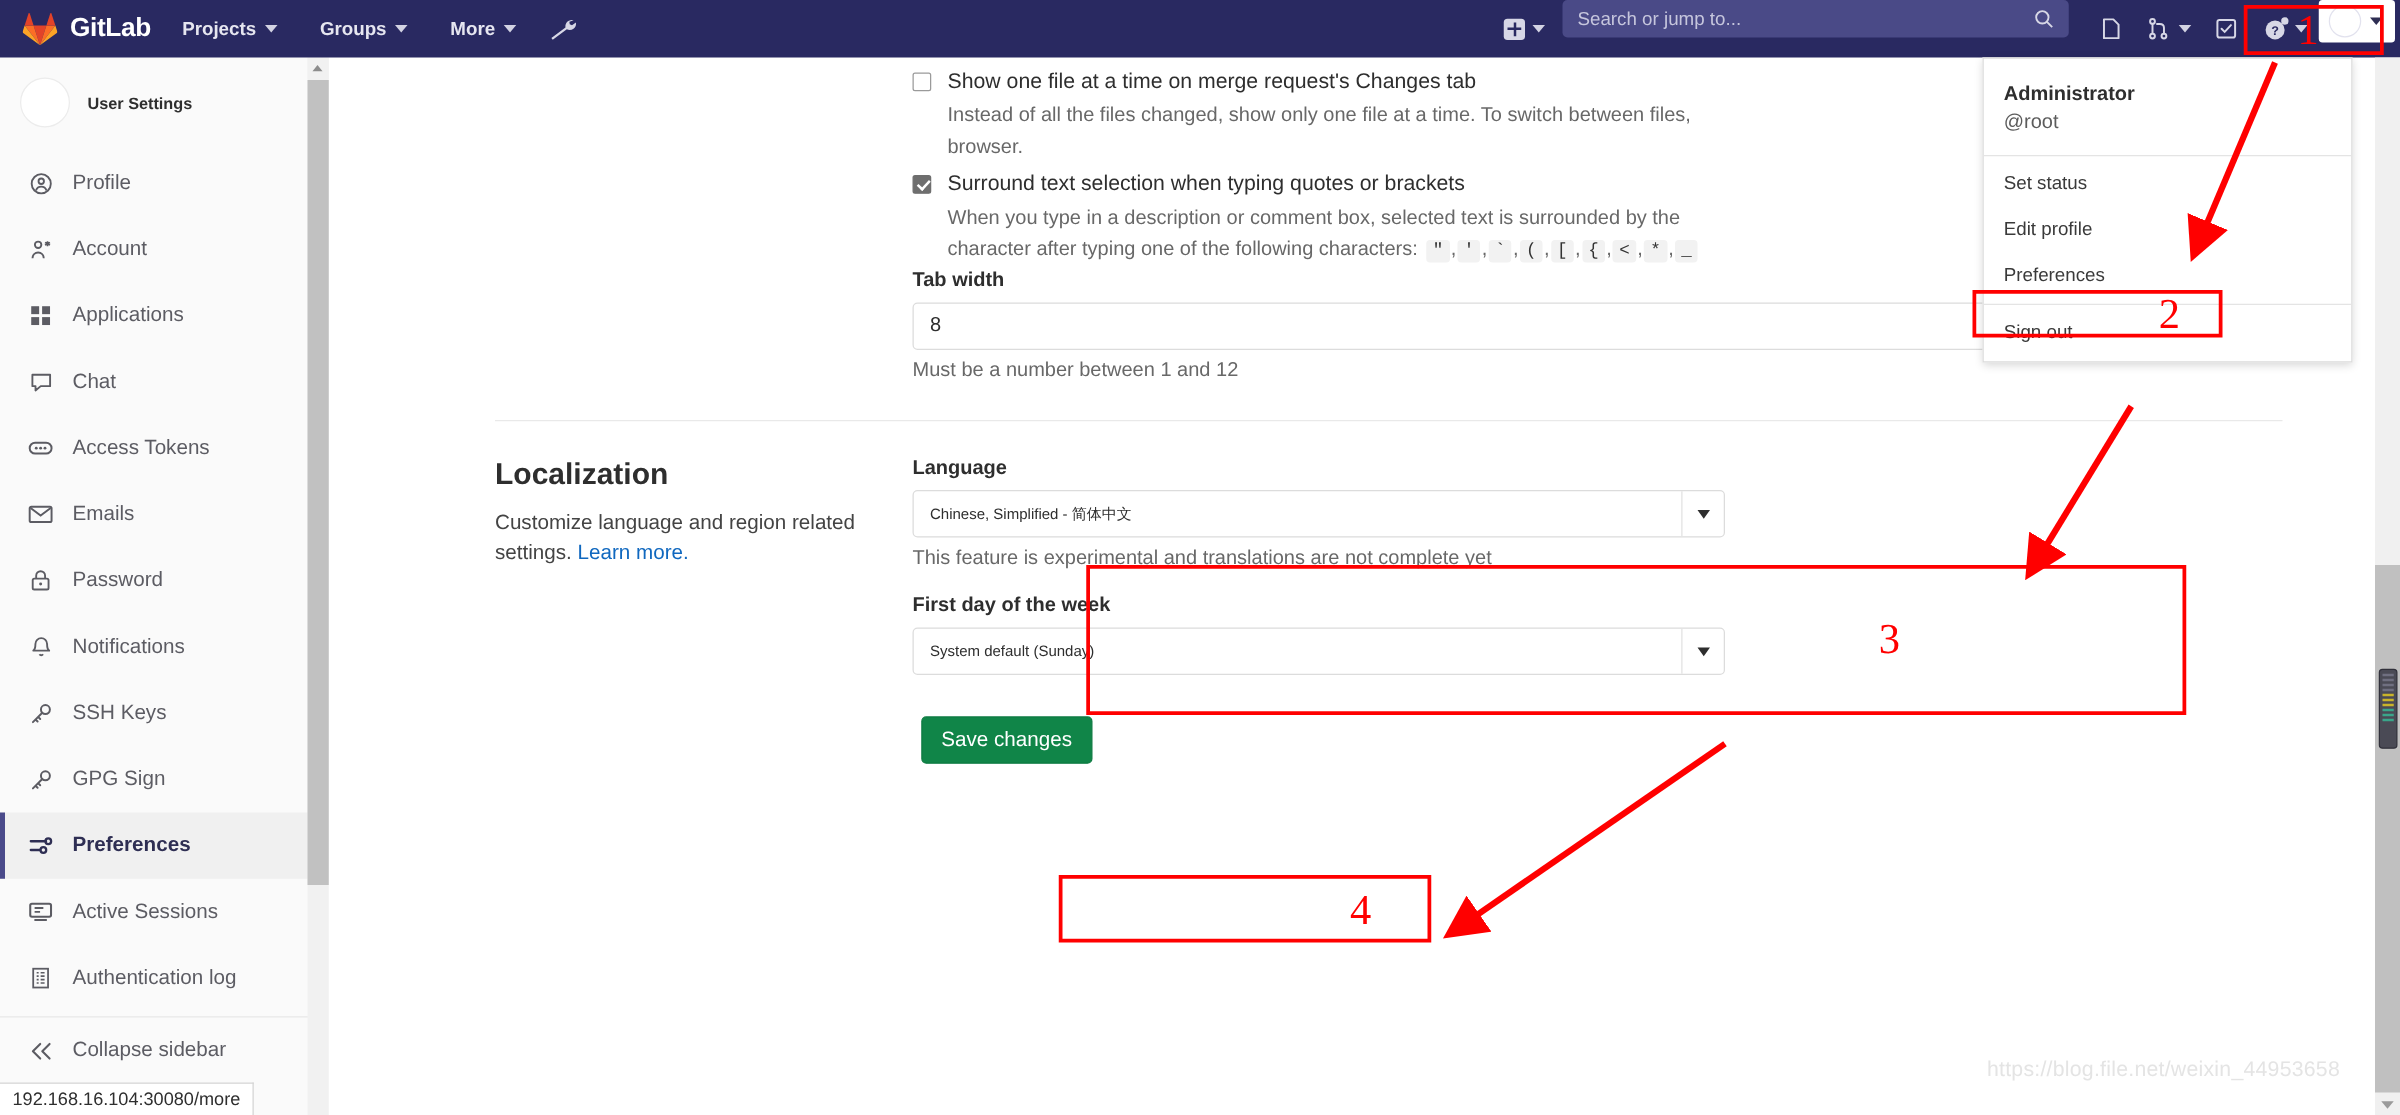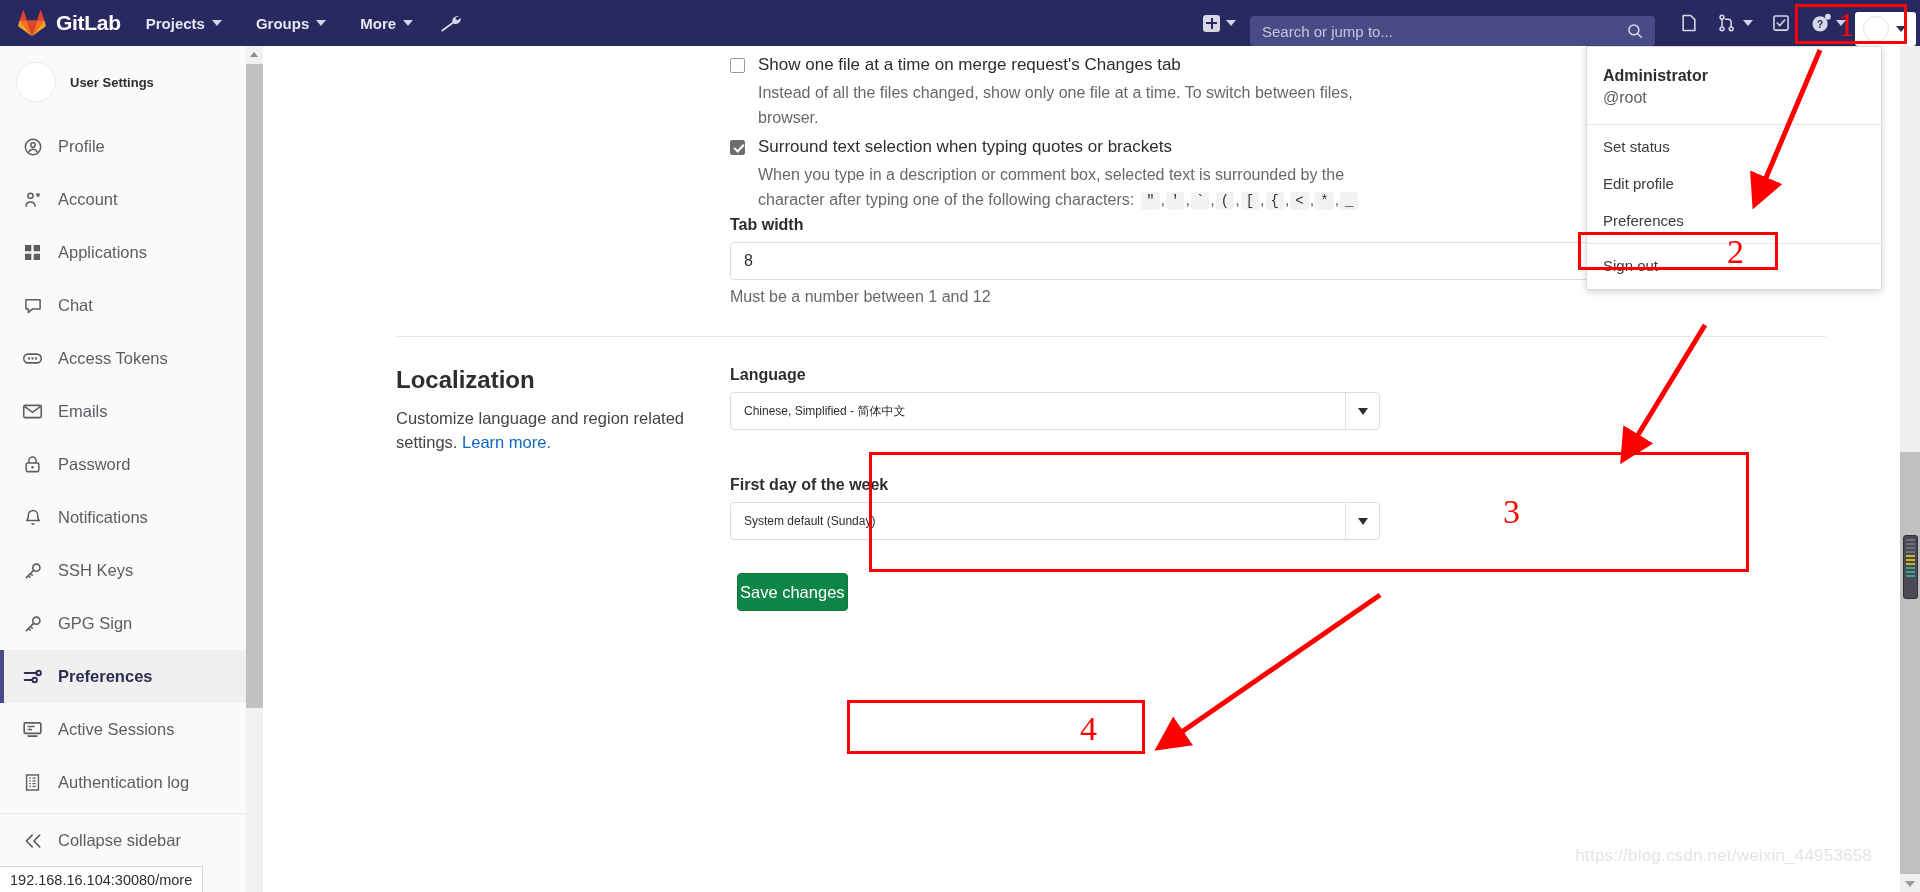--- a/index.html
+++ b/index.html
@@ -38,21 +38,21 @@
   .caret { width: 0; height: 0; border-left: 5px solid transparent;
            border-right: 5px solid transparent; border-top: 6px solid #d3d3e3; }
   .nav-icon-btn {
     color: #d7d7e6; height: 46px; width: 40px;
     display: flex; align-items: center; justify-content: center;
     cursor: pointer;
   }
   .nav-spacer { flex: 1; }
 
   .navbar-right {
-    display: flex; align-items: flex-end; height: 46px;
+    display: flex; align-items: flex-start; height: 46px;
     margin-right: 4px;
   }
   .search-box {
     width: 405px; height: 30px;
     background: #4a4a87; border-radius: 4px;
     display: flex; align-items: center;
     padding: 0 12px; margin: 0 14px 0 8px;
     position: relative; cursor: text;
   }
   .search-box .ph { color: #c6c6dd; font-size: 15px; }
@@ -229,21 +229,21 @@
   .select-arrow {
     position: absolute; right: 0; top: 0; width: 34px; height: 100%;
     border-left: 1px solid #e2e2e2;
     display: flex; align-items: center; justify-content: center;
   }
   .sel-caret { width: 0; height: 0; border-left: 5px solid transparent;
            border-right: 5px solid transparent; border-top: 7px solid #2e2e2e; }
 
   .btn-save {
     display: inline-flex; align-items: center; justify-content: center;
-    height: 38px; padding: 0 2px; border-radius: 4px;
+    height: 38px; padding: 0 15px; border-radius: 4px;
     background: #108548; color: #fff; font-size: 16.5px;
     cursor: pointer; border: 1px solid #0d7a41;
   }
 
   .watermark {
     position: absolute; right: 28px; bottom: 26px;
     font-size: 17px; color: #e4e4e4; letter-spacing: .2px;
     user-select: none;
   }
 
@@ -596,37 +596,38 @@
     </div>
 
     <div class="pref-row" style="top:320px; left:467px; width:650px;">
       <div class="field-label">Language</div>
       <div class="select-box">
         <span>Chinese, Simplified - 简体中文</span>
         <span class="select-arrow">
           <span class="sel-caret"></span>
         </span>
       </div>
+      <div class="field-help">This feature is experimental and translations are not complete yet</div>
     </div>
 
     <div class="pref-row" style="top:430px; left:467px; width:650px;">
       <div class="field-label">First day of the week</div>
       <div class="select-box">
         <span>System default (Sunday)</span>
         <span class="select-arrow">
           <span class="sel-caret"></span>
         </span>
       </div>
     </div>
 
     <div class="pref-row" style="top:527px; left:474px;">
       <span class="btn-save">Save changes</span>
     </div>
 
-    <div class="watermark">https://blog.csdn.net/weixin_44953658</div>
+    <div class="watermark">https://blog.file.net/weixin_44953658</div>
   </div>
 </div>
 
 <div class="out-sb">
   <div class="out-sb-thumb"></div>
   <div class="out-sb-badge">
     <i></i>
       <i></i>
       <i></i>
       <i></i>

